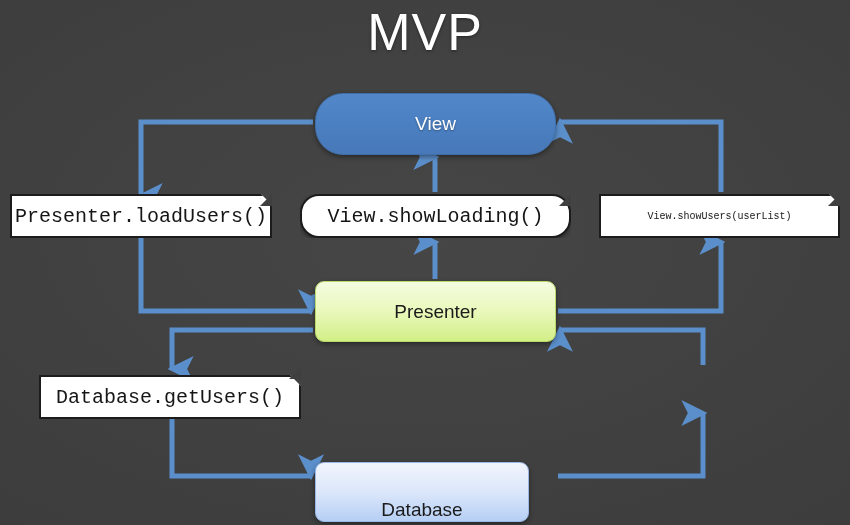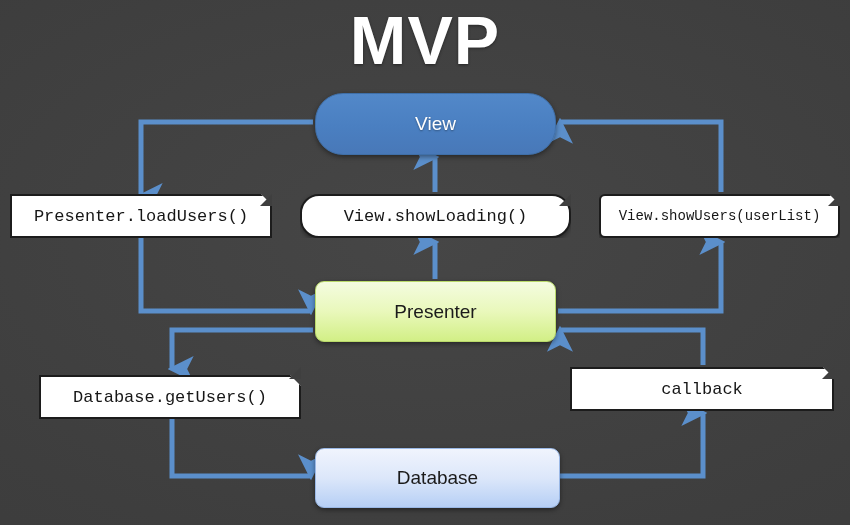--- a/index.html
+++ b/index.html
@@ -18,22 +18,22 @@
 
   
   #title {
     position: absolute;
     left: 0;
     top: 6px;
     width: 850px;
     text-align: center;
     color: #ffffff;
     font-family: "Liberation Sans", sans-serif;
-    font-size: 68px;
-    font-weight: 700;
+    font-size: 52px;
+    font-weight: 400;
     letter-spacing: 1px;
     line-height: 1;
     text-shadow: 0 1px 3px rgba(0,0,0,0.45);
   }
 
   
   #wires {
     position: absolute;
     left: 0;
     top: 0;
@@ -74,28 +74,28 @@
   
   .note {
     position: absolute;
     box-sizing: border-box;
     background: #ffffff;
     border: 2px solid #1c1c1c;
     display: flex;
     align-items: center;
     justify-content: center;
     font-family: "Liberation Mono", monospace;
-    font-size: 17px;
+    font-size: 20px;
     color: #161616;
     clip-path: polygon(0 0, calc(100% - 11px) 0, 100% 11px, 100% 100%, 0 100%);
     box-shadow: 0 2px 4px rgba(0,0,0,0.40);
     white-space: nowrap;
     overflow: hidden;
   }
-  .note-sm { font-size: 14px; border-radius: 6px; }
+  .note-sm { font-size: 10px; }
   .note-fold {
     position: absolute;
     width: 0;
     height: 0;
     border-style: solid;
     border-width: 0 0 12px 12px;
     border-color: transparent transparent #3f3f3f transparent;
     pointer-events: none;
   }
 </style>
@@ -144,21 +144,21 @@
   </svg>
 
   <div class="node node-view" style="left:315px; top:93px; width:241px; height:62px;border-radius:28px;">
     <span>View</span>
   </div>
 
   <div class="node node-presenter" style="left:315px; top:281px; width:241px; height:61px;justify-content:center;">
     <span>Presenter</span>
   </div>
 
-  <div class="node node-database" style="left:315px; top:448px; width:245px; height:60px;">
+  <div class="node node-database" style="left:315px; top:462px; width:214px; height:60px;align-items:flex-end;">
     <span>Database</span>
   </div>
 
   <div class="note" style="left:10px; top:194px; width:262px; height:44px;">
     <span>Presenter.loadUsers()</span>
   </div>
   <div class="note-fold" style="left:260px; top:194px;"></div>
 
   <div class="note" style="left:300px; top:194px; width:271px; height:44px;border-radius:19px;">
     <span>View.showLoading()</span>
@@ -168,18 +168,15 @@
   <div class="note note-sm" style="left:599px; top:194px; width:241px; height:44px;">
     <span>View.showUsers(userList)</span>
   </div>
   <div class="note-fold" style="left:828px; top:194px;"></div>
 
   <div class="note" style="left:39px; top:367px; width:262px; height:44px;margin-top:8px;">
     <span>Database.getUsers()</span>
   </div>
   <div class="note-fold" style="left:289px; top:367px;"></div>
 
-  <div class="note" style="left:570px; top:367px; width:264px; height:44px;">
-    <span>callback</span>
-  </div>
   <div class="note-fold" style="left:822px; top:367px;"></div>
 
 </div>
 
 </body></html>

